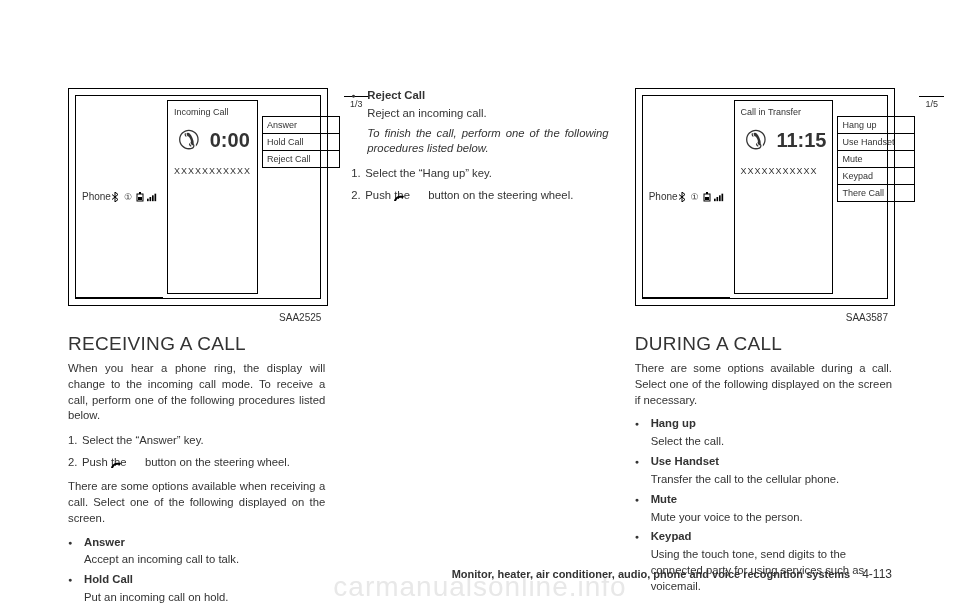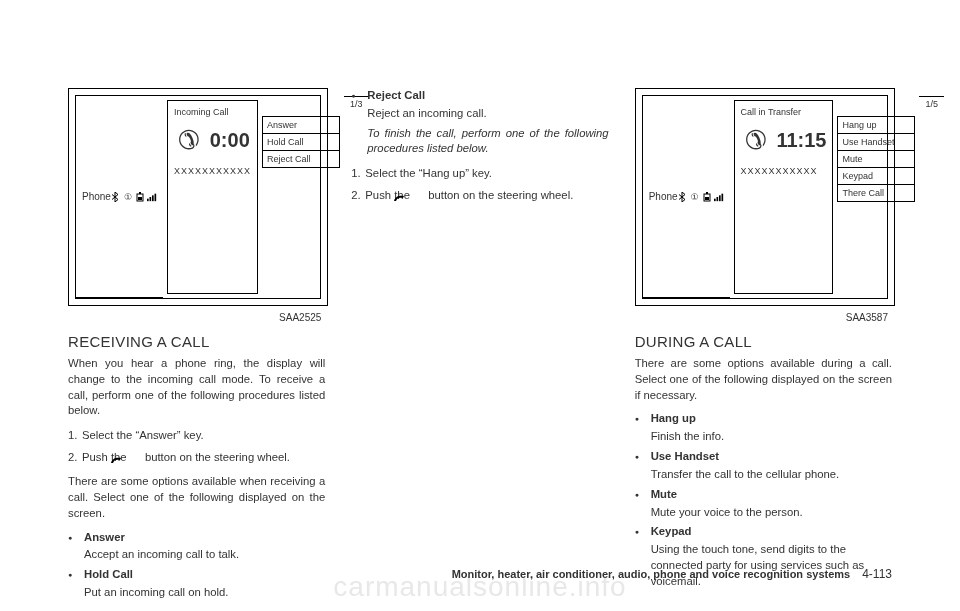--- a/index.html
+++ b/index.html
@@ -131,21 +131,21 @@
     padding: 2px 6px;
     border-top: 1px solid #000;
   }
   .fig-id {
     text-align: right;
     font-size: 10px;
     margin-top: 2px;
     padding-right: 4px;
   }
   .heading {
-    font-size: 15px;
+    font-size: 19px;
     margin: 10px 0 6px 0;
     letter-spacing: 0.3px;
   }
   .para {
     font-size: 11.3px;
     line-height: 1.4;
     margin-bottom: 8px;
     text-align: justify;
   }
   ol.num {
@@ -350,21 +350,21 @@
         <div class="page-ind">1/5</div>
       </div>
     </div>
     <div class="fig-id">SAA3587</div>
 
     <div class="heading">DURING A CALL</div>
     <p class="para">There are some options available during a call. Select one of the following displayed on the screen if necessary.</p>
     <ul class="bul">
       <li>
         <span class="bt">Hang up</span>
-        <span class="bd">Finish the info.</span>
+        <span class="bd">Select the call.</span>
       </li>
       <li>
         <span class="bt">Use Handset</span>
         <span class="bd">Transfer the call to the cellular phone.</span>
       </li>
       <li>
         <span class="bt">Mute</span>
         <span class="bd">Mute your voice to the person.</span>
       </li>
       <li>

